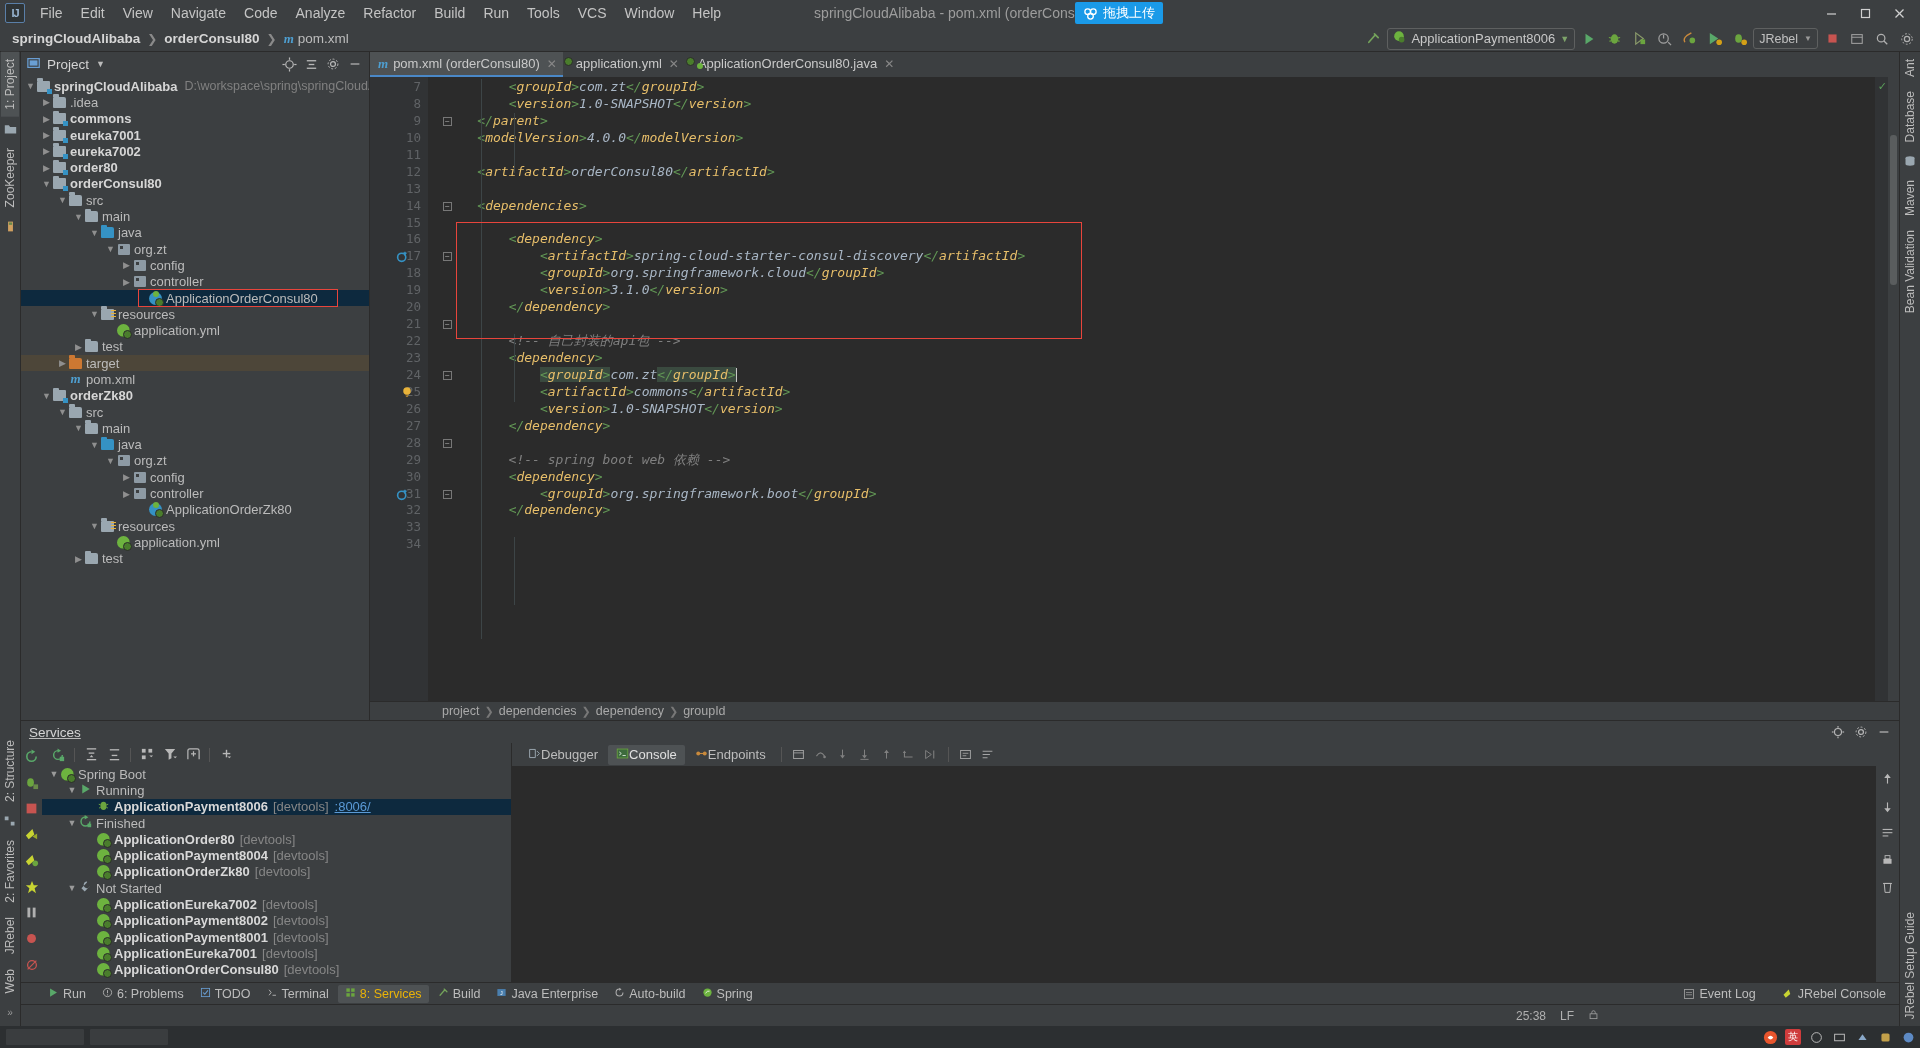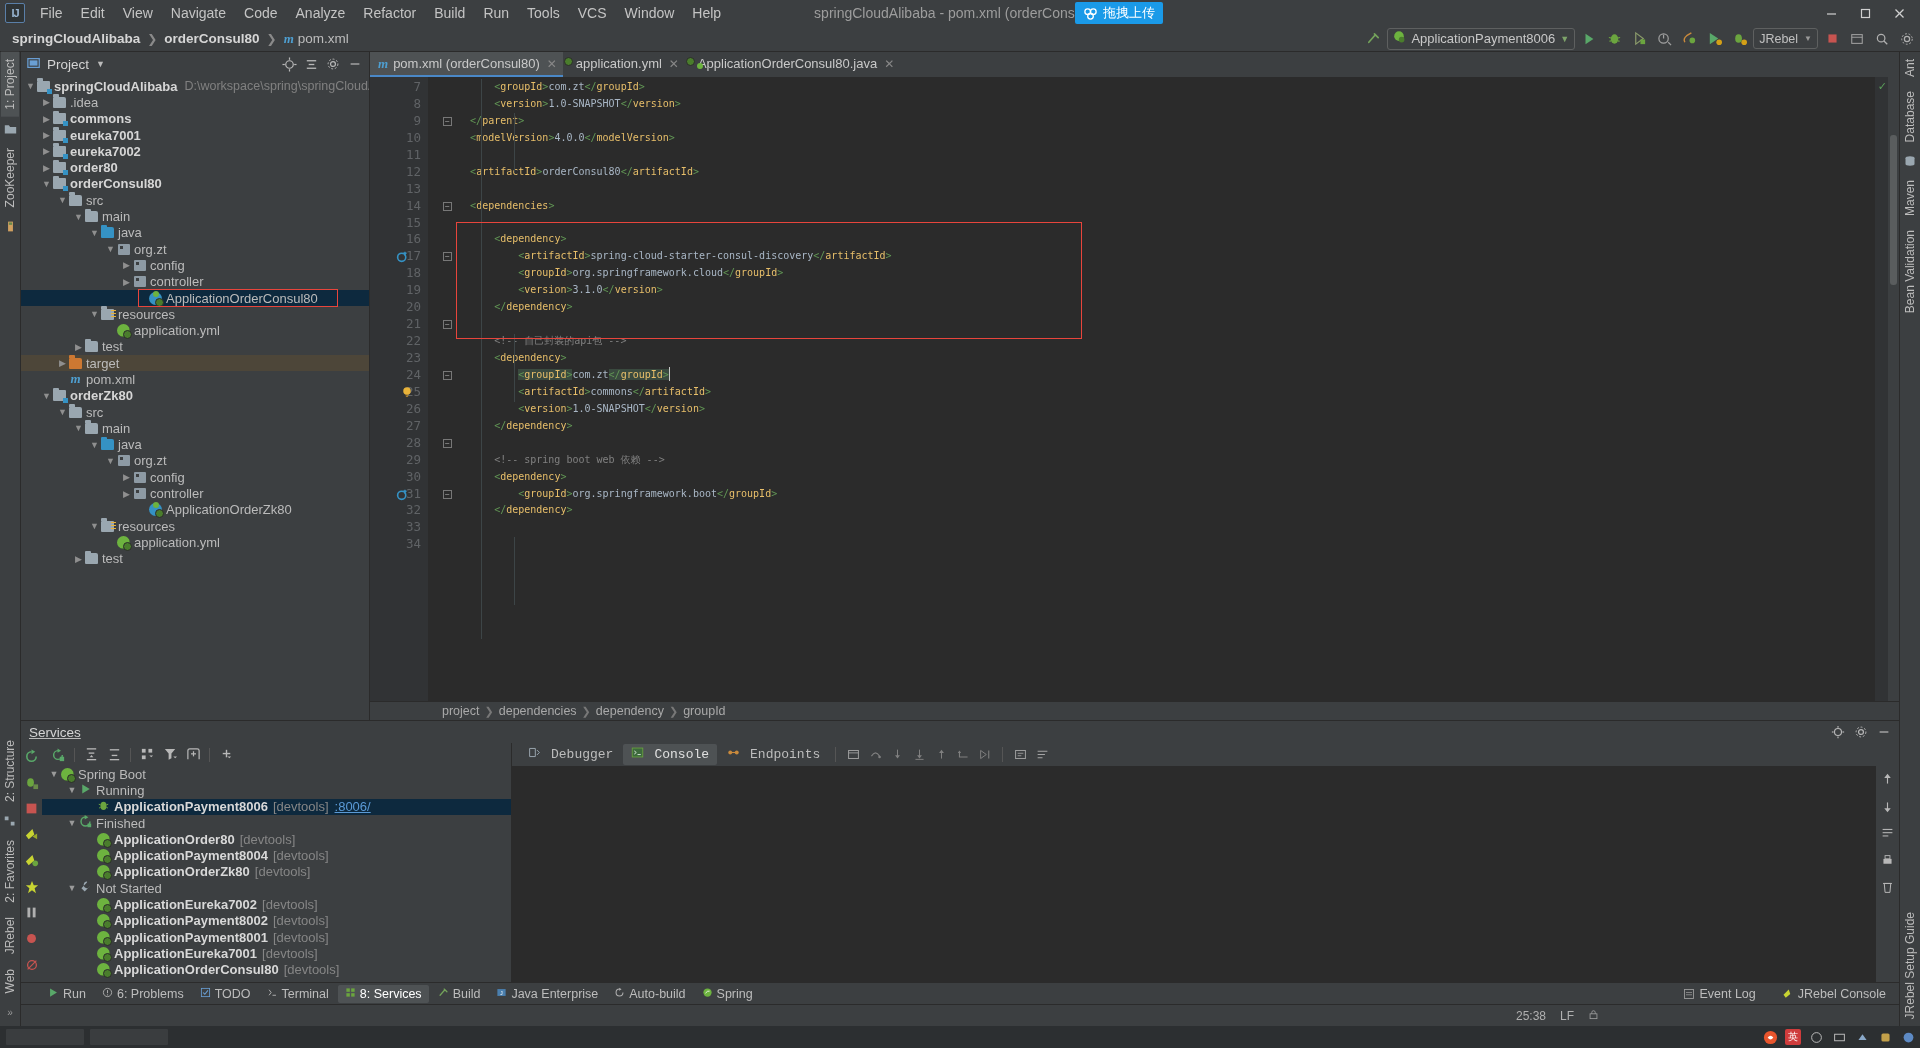--- a/index.html
+++ b/index.html
@@ -98,21 +98,21 @@
   .etab{display:flex;align-items:center;padding:0 6px 0 8px;gap:5px;cursor:pointer;border-bottom:2px solid transparent;white-space:nowrap;}
   .etab.active{background:#4e5254;border-bottom:2px solid #4a88c7;}
   .etab .tl{font-size:13px;color:#c9c9c9;}
   .etab .x{color:#888;font-size:12px;margin-left:2px;}
   .codearea{flex:1;display:flex;min-height:0;position:relative;background:#2b2b2b;overflow:hidden;}
   .gutter{width:58px;background:#313335;flex-shrink:0;position:relative;text-align:right;padding-top:2px;}
   .gline{height:16.95px;line-height:16.95px;font-family:"DejaVu Sans Mono",monospace;font-size:12.5px;color:#606366;padding-right:7px;position:relative;}
   .fmark{position:absolute;right:-24px;top:4px;width:9px;height:9px;border:1px solid #777;color:#999;font-size:8px;line-height:7px;text-align:center;}
   .gico{position:absolute;left:26px;top:2px;width:13px;height:13px;}
   .codewrap{flex:1;position:relative;overflow:hidden;padding-top:2px;}
-  .cline{height:16.95px;line-height:16.95px;font-family:"DejaVu Sans Mono",monospace;font-size:10px;white-space:pre;color:#a9b7c6;padding-left:18px;}
+  .cline{height:16.95px;line-height:16.95px;font-family:"DejaVu Sans Mono",monospace;font-size:13px;white-space:pre;color:#a9b7c6;padding-left:18px;font-style:italic;}
   .vguide{position:absolute;width:1px;background:#3d4547;}
   .t-tag{color:#e8bf6a;}
   .t-br{color:#629755;}
   .t-val{color:#a9b7c6;}
   .t-cmt{color:#808080;}
   .hl{background:#3a4a3f;}
   .redrect{position:absolute;border:1.5px solid #e8453c;pointer-events:none;}
   .caret{display:inline-block;width:1.5px;height:14px;background:#c8c8c8;vertical-align:-3px;}
   .curline{position:absolute;left:0;right:0;height:16.95px;background:#323232;}
   .breadcrumbbar{height:19px;background:#3c3f41;display:flex;align-items:center;padding-left:72px;gap:2px;flex-shrink:0;border-top:1px solid #2b2b2b;}
@@ -138,30 +138,30 @@
   .srow{height:16.3px;display:flex;align-items:center;white-space:nowrap;font-size:13px;cursor:default;}
   .srow.sel{background:#0d293e;}
   .srow .arr{width:12px;text-align:center;color:#9a9a9a;font-size:9px;flex-shrink:0;}
   .srow .ico{width:15px;display:flex;align-items:center;justify-content:center;flex-shrink:0;margin-right:3px;}
   .srow .nm{color:#bbbbbb;}
   .srow .nm.b{font-weight:bold;color:#d8d8d8;}
   .srow .dt{color:#868686;margin-left:5px;}
   .srow .lnk{color:#5b9ad6;text-decoration:underline;margin-left:6px;cursor:pointer;}
   .svc-right{flex:1;display:flex;flex-direction:column;min-width:0;background:#3c3f41;}
   .cons-tabs{height:23px;display:flex;align-items:center;padding-left:8px;gap:2px;flex-shrink:0;}
-  .ctab{display:flex;align-items:center;gap:10px;padding:2px 8px;font-size:13px;color:#bdbdbd;cursor:pointer;border-radius:2px;font-family:Liberation Mono, monospace;}
+  .ctab{display:flex;align-items:center;gap:0;padding:2px 8px;font-size:13px;color:#bdbdbd;cursor:pointer;border-radius:2px;}
   .ctab.sel{background:#4e5254;color:#e0e0e0;}
   .cons-tool-sep{width:1px;height:15px;background:#555;margin:0 5px;}
   .cons-body{flex:1;background:#2b2b2b;position:relative;margin-left:0;}
   .cons-rail{width:23px;background:#3c3f41;flex-shrink:0;display:flex;flex-direction:column;align-items:center;padding-top:4px;gap:8px;}
 
   
   .statusbar-tabs{height:22px;background:#3c3f41;display:flex;align-items:center;flex-shrink:0;padding-left:20px;gap:2px;position:relative;border-top:1px solid #2b2b2b;}
   .sbtab{display:flex;align-items:center;gap:4px;padding:2px 7px;font-size:12.5px;color:#bdbdbd;cursor:pointer;border-radius:2px;}
-  .sbtab.sel{background:#4e5254;color:#ffffff;text-align:right;}
+  .sbtab.sel{background:#4e5254;color:#eab308;text-align:right;}
   .sb-right{position:absolute;right:6px;display:flex;align-items:center;gap:12px;font-size:12px;color:#a0a0a0;}
   .statusbar{height:22px;background:#3c3f41;display:flex;align-items:center;flex-shrink:0;position:relative;border-top:1px solid #2b2b2b;}
   .sb-meta{position:absolute;right:300px;display:flex;gap:14px;font-size:12px;color:#b0b0b0;align-items:center;}
   .taskbar{height:22px;background:#2c2f31;display:flex;align-items:center;flex-shrink:0;position:relative;}
   .tb-sq{width:78px;height:16px;background:#3a3d3f;margin-left:6px;border-radius:1px;}
   .tray{position:absolute;right:4px;display:flex;align-items:center;gap:7px;}
   .tray-ico{width:16px;height:16px;display:flex;align-items:center;justify-content:center;font-size:11px;color:#cfcfcf;}
   .ime{background:#cf3c3c;color:#fff;border-radius:2px;padding:1px 3px;font-size:10px;}
 </style>
 </head>

